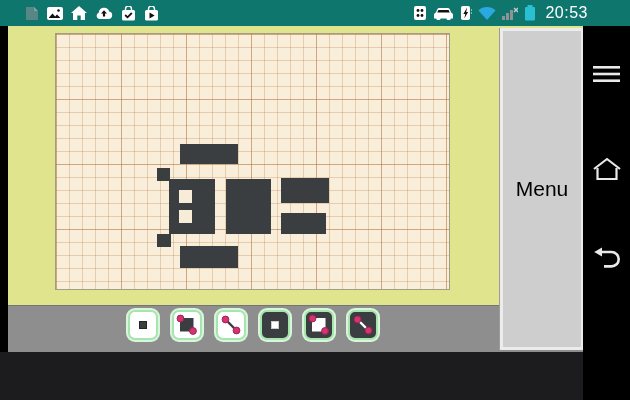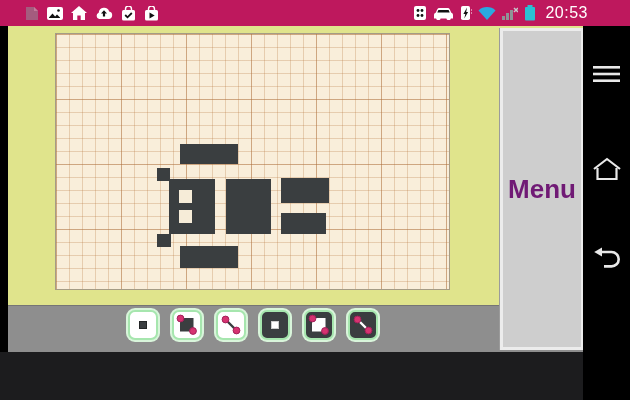--- a/index.html
+++ b/index.html
@@ -1,19 +1,19 @@
 <!DOCTYPE html>
 <html><head>
 <meta charset="utf-8">
 <style>
   html,body{margin:0;padding:0;}
   body{width:630px;height:400px;background:#000;position:relative;overflow:hidden;
        font-family:"Liberation Sans",sans-serif;}
   
-  .statusbar{position:absolute;left:0;top:0;width:630px;height:26px;background:#be185d;z-index:20;}
+  .statusbar{position:absolute;left:0;top:0;width:630px;height:26px;background:#0f766e;z-index:20;}
   .sb-left{position:absolute;left:25px;top:0;height:26px;display:flex;align-items:center;gap:8px;}
   .sb-right{position:absolute;right:42px;top:0;height:26px;display:flex;align-items:center;gap:6px;}
   .sb-icon{display:flex;align-items:center;justify-content:center;}
   .sb-icon.dim{opacity:.55;}
   .sb-time{color:#fff;font-size:16px;letter-spacing:.5px;padding-left:3px;}
   
   .app{position:absolute;left:8px;top:26px;width:575px;height:326px;background:#e0e48c;z-index:1;}
   .canvas{position:absolute;left:47px;top:7px;width:393px;height:255px;
     background-color:#f9eeda;
     background-image:
@@ -33,21 +33,21 @@
   .tool{width:30px;height:30px;border-radius:7px;border:2px solid #a6e6ae;
         box-shadow:0 0 0 2px #d9f5db;box-sizing:border-box;
         display:flex;align-items:center;justify-content:center;}
   .tool.light{background:#ffffff;}
   .tool.dark{background:#3a3e40;}
   
   .panel{position:absolute;left:500px;top:28px;width:84px;height:322px;background:#cecece;
          border:3px solid #ececec;box-sizing:border-box;z-index:10;
          display:flex;align-items:center;justify-content:center;
          box-shadow:-1px 0 0 #9b9b9b;}
-  .panel-label{font-size:26px;color:#701a75;font-weight:bold;}
+  .panel-label{font-size:21px;color:#000000;}
   
   .navbar{position:absolute;left:583px;top:0;width:47px;height:400px;background:#000;z-index:15;}
   .navbtn{position:absolute;left:0;width:47px;display:flex;justify-content:center;}
   .navbtn:nth-child(1){top:64px;}
   .navbtn:nth-child(2){top:156px;}
   .navbtn:nth-child(3){top:246px;}
   
   .bottom{position:absolute;left:0;top:352px;width:583px;height:48px;background:#1c1c1e;}
 </style>
 </head>

